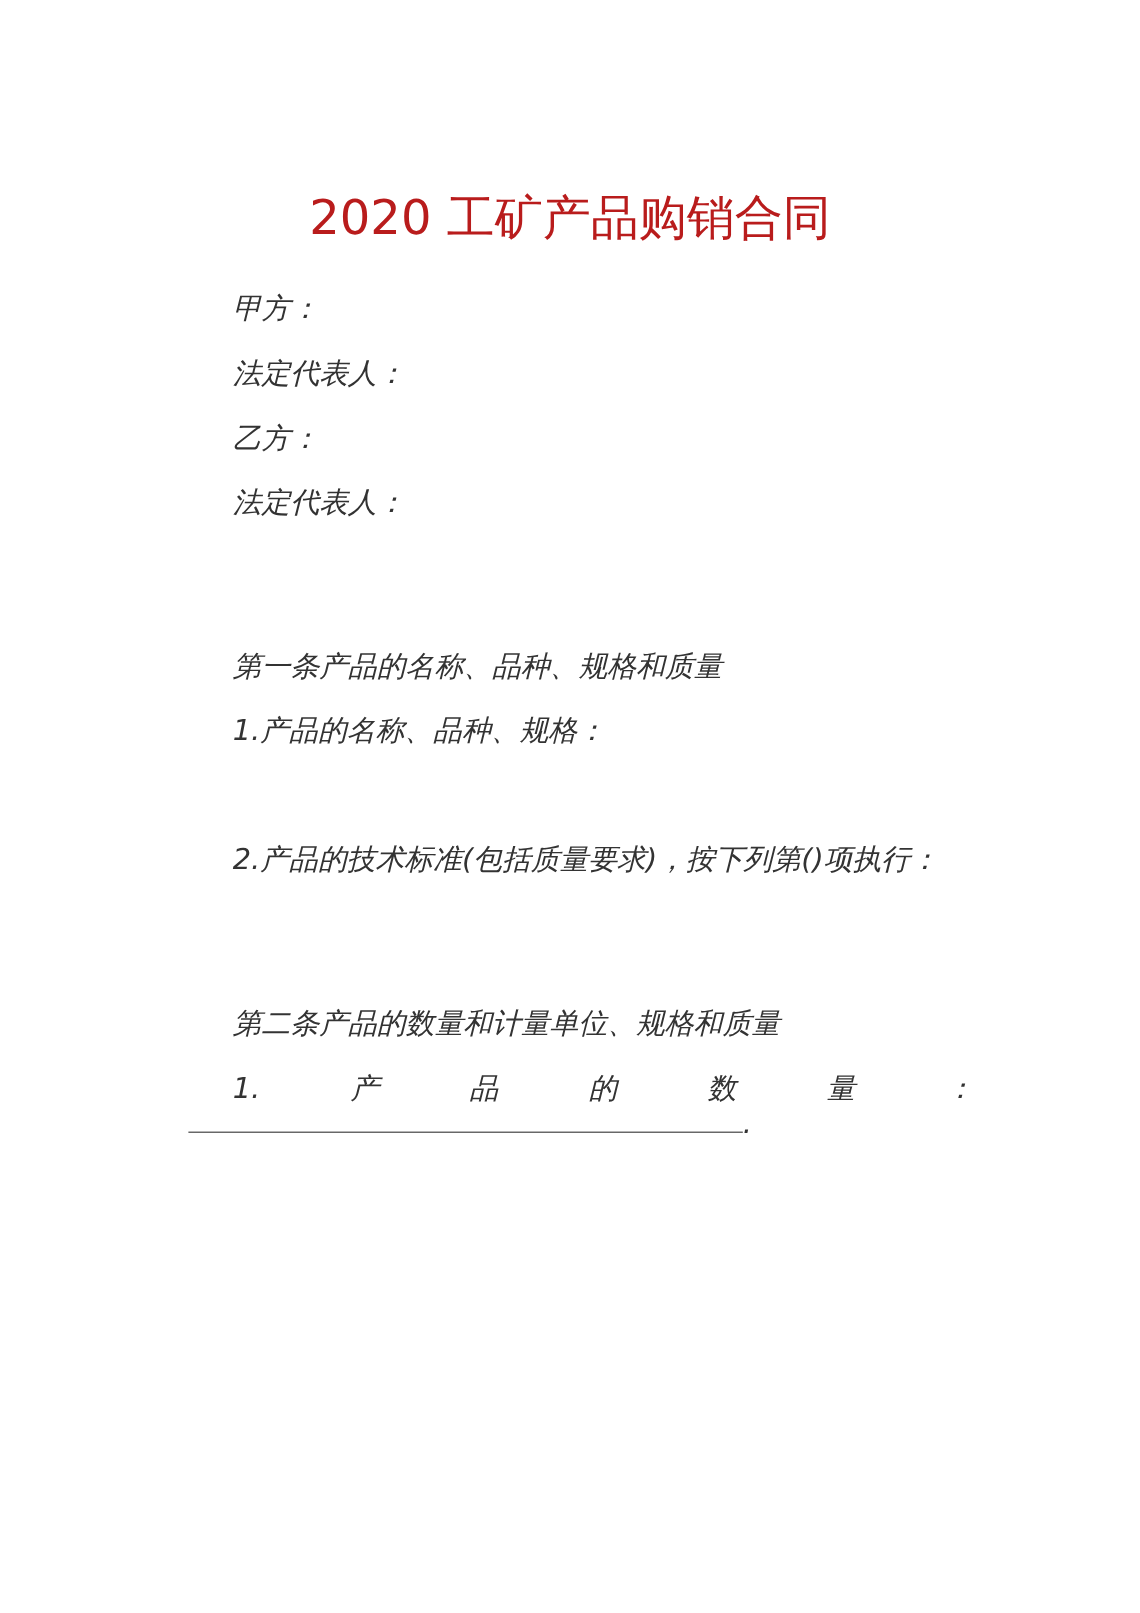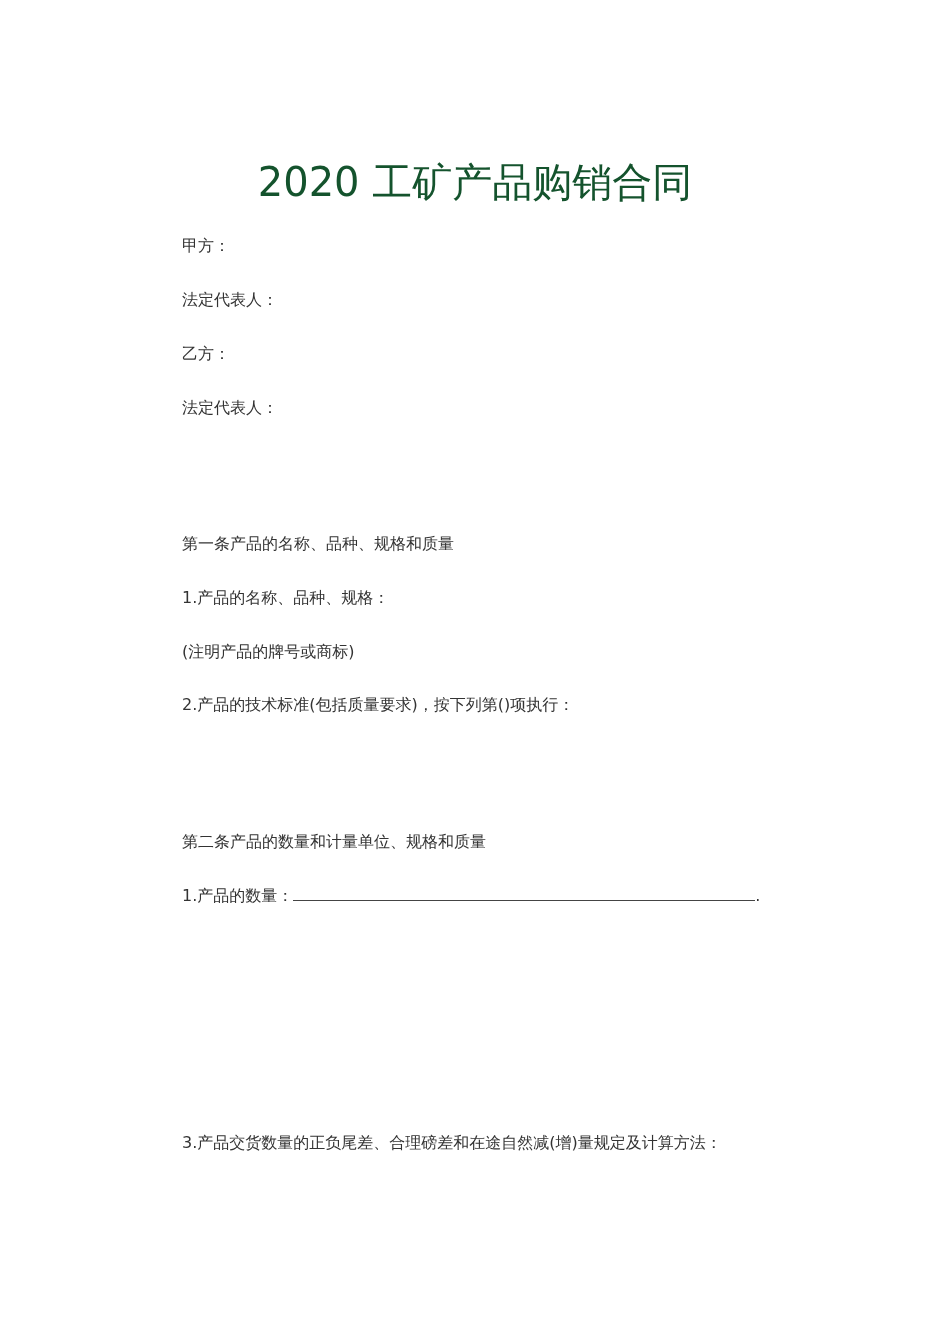--- a/index.html
+++ b/index.html
@@ -24,36 +24,37 @@
       background: #ffffff;
     }
     .title {
       position: absolute;
       left: 0;
       top: 154px;
       width: 950px;
       text-align: center;
       font-size: 40px;
       line-height: 56px;
-      color: #14532d;
+      color: #b91c1c;
       font-weight: normal;
       letter-spacing: 0px;
     }
     .para {
       position: absolute;
       left: 145px;
       width: 655px;
-      font-size: 16px;
+      font-size: 24px;
       line-height: 29px;
       color: #333333;
       text-align: justify;
       text-indent: 37px;
-      margin: 0;
+      margin: 12px;
       white-space: normal;
       word-break: break-all;
+      font-style: italic;
     }
     .blank-line {
       display: inline-block;
       border-bottom: 1px solid #444444;
       height: 18px;
       vertical-align: baseline;
     }
   </style>
 </head>
 <body>
@@ -68,26 +69,24 @@
 
   <p class="para" style="top:339px;">乙方：</p>
 
   <p class="para" style="top:393px;">法定代表人：</p>
 
 
   <p class="para" style="top:529px;">第一条产品的名称、品种、规格和质量</p>
 
   <p class="para" style="top:583px;">1.产品的名称、品种、规格：</p>
 
-  <p class="para" style="top:637px;">(注明产品的牌号或商标)</p>
 
   <p class="para" style="top:690px;">2.产品的技术标准(包括质量要求)，按下列第()项执行：</p>
 
 
   <p class="para" style="top:827px;">第二条产品的数量和计量单位、规格和质量</p>
 
   <p class="para" style="top:881px;"><span>1.产品的数量：</span><span class="blank-line" style="width:462px;"></span><span>.</span></p>
 
 
 
-  <p class="para" style="top:1128px;">3.产品交货数量的正负尾差、合理磅差和在途自然减(增)量规定及计算方法：</p>
 
 </div>
 
 </body></html>

